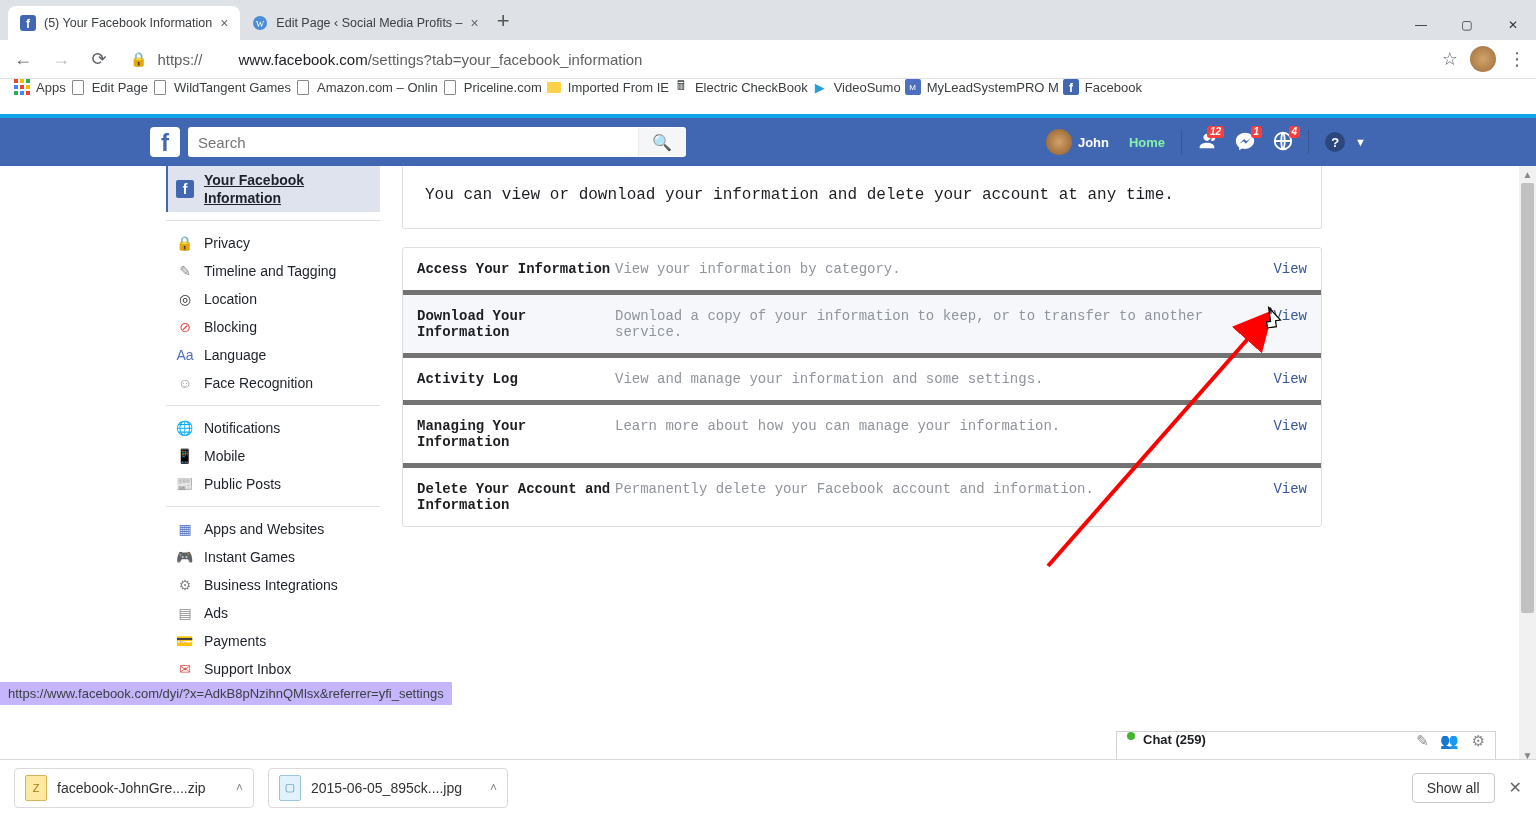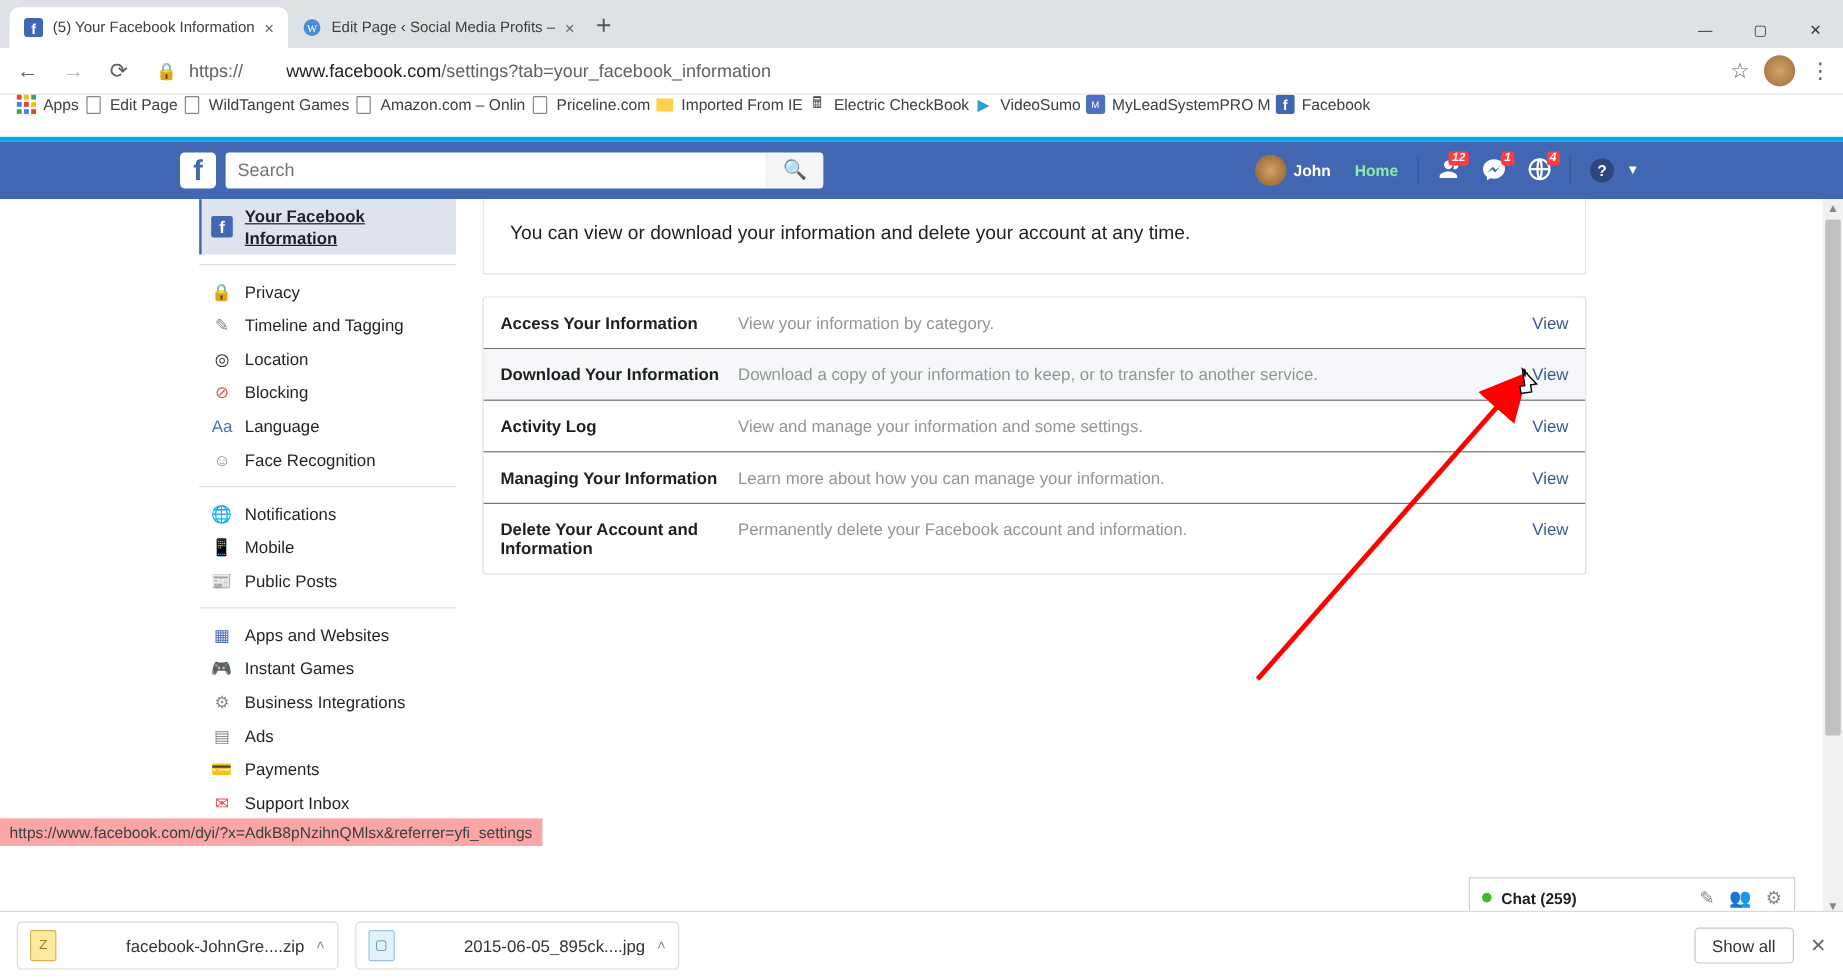--- a/index.html
+++ b/index.html
@@ -67,47 +67,47 @@
   .scroll-arrow{ position:absolute; left:0; right:0; height:17px; display:flex; align-items:center; justify-content:center; color:#888; font-size:10px;}
   
   .sidebar { width: 214px; margin-left: 166px; background: #fff; padding-top: 0; }
   .sb-item { display: flex; align-items: center; gap: 10px; padding: 5px 10px 5px 10px; font-size: 14px; color: #1d2129; cursor: pointer; }
   .sb-item.active { background: #dfe3ee; font-weight: bold; border-left: 2px solid #4267b2; padding-left: 8px; }
   .sb-item.active .sb-text { color: #1d2129; text-decoration: underline; }
   .sb-ico { width: 18px; height: 18px; flex-shrink: 0; display: flex; align-items: center; justify-content: center; font-size: 14px; }
   .sb-sep { height: 1px; background: #dddfe2; margin: 8px 0; }
   .active .sb-text { line-height: 1.3; }
   
-  .main-panel { flex: 0 0 920px; margin-left: 22px; }
+  .main-panel { flex: 0 0 920px; margin-left: 22px; font-family: Liberation Mono, monospace; }
   .intro-box { background: #fff; border: 1px solid #dddfe2; border-top: none; border-radius: 0 0 3px 3px; padding: 20px 22px 24px 22px; margin-bottom: 18px; }
   .intro-text { font-size: 16px; color: #1c1e21; }
   
   .info-list { background: #fff; border: 1px solid #dddfe2; border-radius: 3px; }
-  .info-row { display: flex; padding: 13px 14px; border-bottom: 1px solid #737373; }
+  .info-row { display: flex; padding: 13px 14px; border-bottom: 5px solid #737373; }
   .info-row:last-child { border-bottom: none; }
   .info-row.hover { background: #f5f7fa; }
   .info-title { flex: 0 0 198px; font-weight: bold; font-size: 14px; color: #1c1e21; }
   .info-desc { flex: 1; font-size: 14px; color: #90949c; }
   .info-link { color: #385898; font-size: 14px; cursor: pointer; }
   
   
-  .chat-widget { position: absolute; bottom: 0; right: 40px; width: 272px; height: 33px; background: #fff; border: 1px solid #d3d3d3; border-bottom: none; display: flex; align-items: center; padding: 0 10px; gap: 8px; }
+  .chat-widget { position: absolute; bottom: 0; right: 40px; width: 380px; height: 33px; background: #fff; border: 1px solid #d3d3d3; border-bottom: none; display: flex; align-items: flex-start; padding: 0 10px; gap: 8px; }
   .green-dot { width: 8px; height: 8px; background: #42b72a; border-radius: 50%; }
   .chat-label { font-weight: bold; font-size: 13px; color: #1c1e21; flex: 1; }
   .chat-ico { color: #888; font-size: 15px; margin-left: 4px; }
   
   
-  .status-bar-url { position: absolute; bottom: 59px; left: 0; background: #fca5a5; padding: 4px 8px; font-size: 13px; color: #3c4043; }
+  .status-bar-url { position: absolute; bottom: 59px; left: 0; background: #c4b5fd; padding: 4px 8px; font-size: 13px; color: #3c4043; }
   
   
   .dl-shelf { position: absolute; bottom: 0; left: 0; right: 0; height: 56px; background: #fff; border-top: 1px solid #dadada; display: flex; align-items: center; padding: 0 14px; }
   .dl-item { display: flex; align-items: center; gap: 10px; padding: 6px 10px; border: 1px solid #dadada; border-radius: 4px; margin-right: 14px; min-width: 240px; }
   .dl-ico { width: 22px; height: 26px; background: #ffe8a0; border: 1px solid #d6b455; border-radius: 2px; display: flex; align-items: center; justify-content: center; color: #a07c1a; font-size: 11px; }
   .dl-ico.img { background: #e2f2fa; border-color: #9cc4dc; color: #4a88aa; }
-  .dl-name { font-size: 14px; color: #333; flex: 1; white-space: nowrap; overflow: hidden; text-overflow: ellipsis; margin-left: 48px; }
+  .dl-name { font-size: 14px; color: #333; flex: 1; white-space: nowrap; overflow: hidden; text-overflow: ellipsis; }
   .dl-chev { color: #888; font-size: 12px; }
   .show-all { margin-left: auto; border: 1px solid #c8c8c8; border-radius: 4px; padding: 6px 14px; font-size: 14px; color: #333; }
   .dl-close { color: #666; font-size: 16px; margin-left: 14px; }
   
   
   .arrow-overlay { position: absolute; pointer-events: none; }
   
   
   .cursor { position: absolute; left: 1263px; top: 305px; pointer-events: none; z-index: 100; }
 </style>

